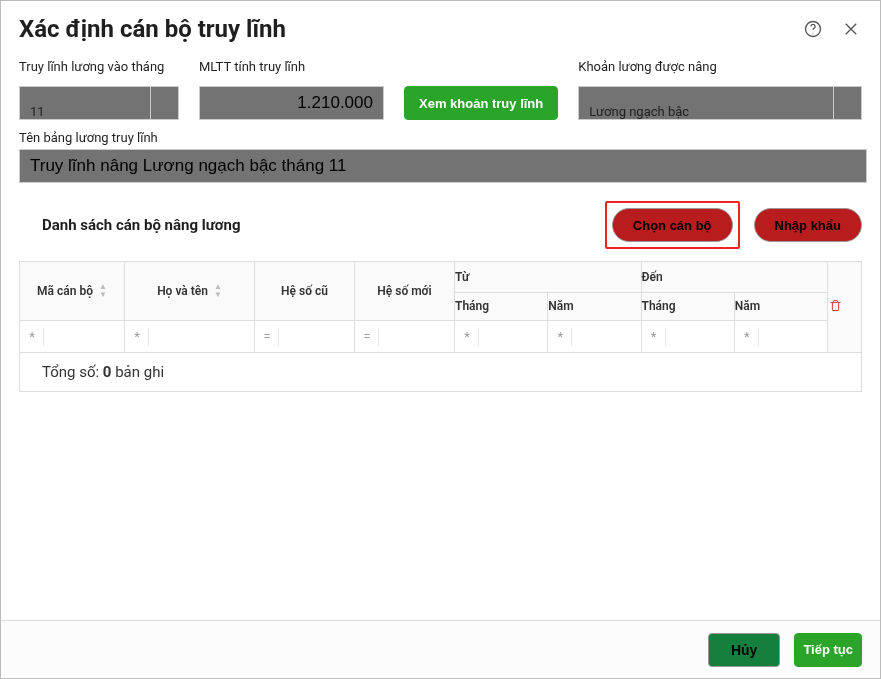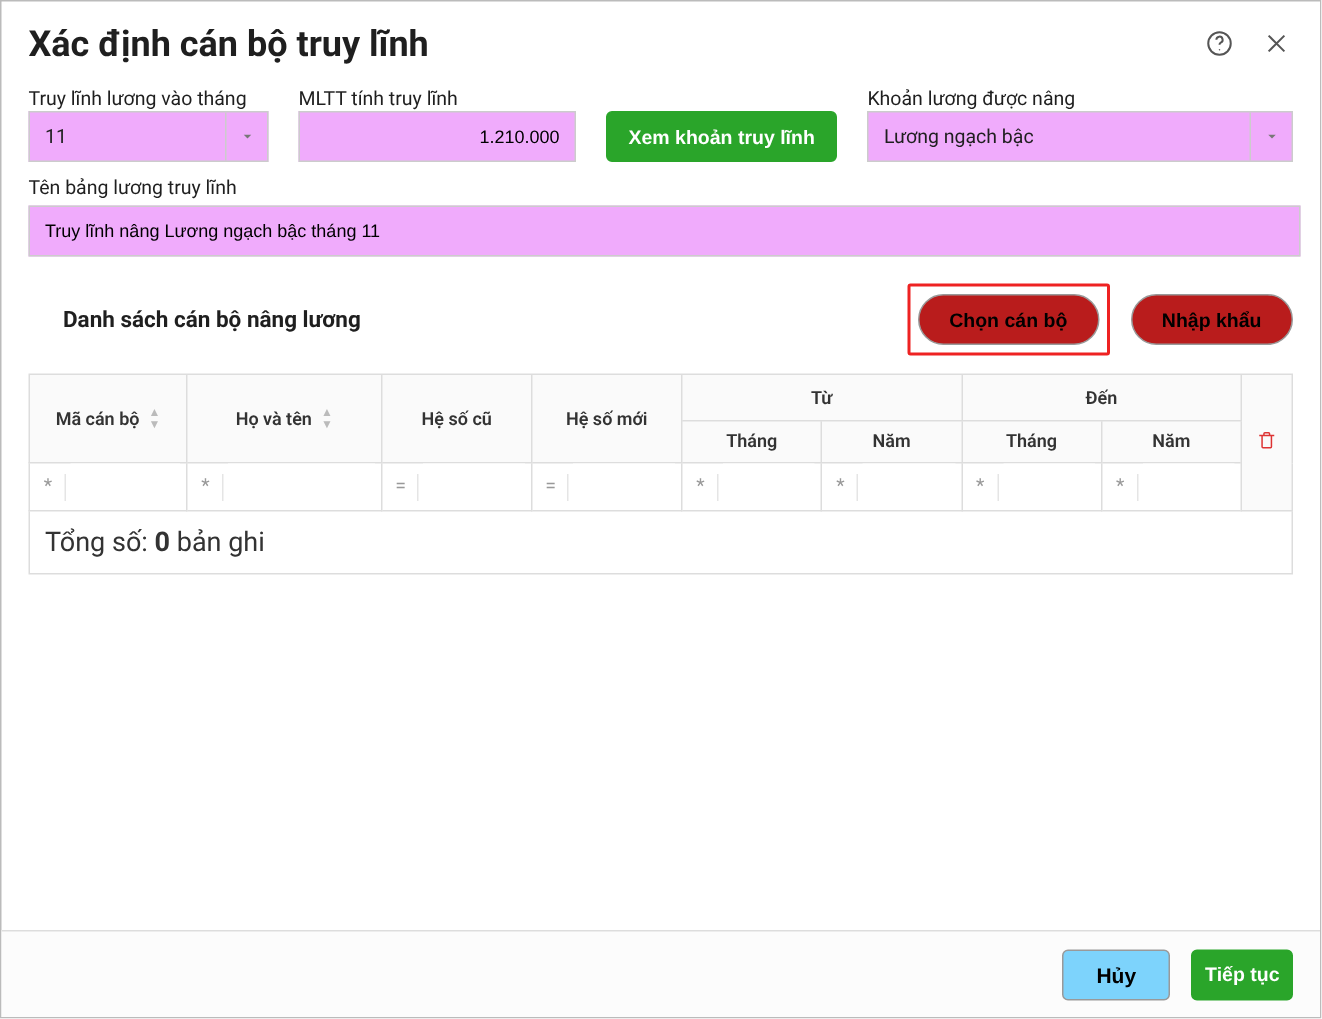--- a/index.html
+++ b/index.html
@@ -43,33 +43,33 @@
   .icon-btn svg { display: block; }
   .form-row {
     display: flex;
     gap: 20px;
     padding: 10px 18px 0 18px;
     align-items: flex-end;
   }
   .form-group {
     display: flex;
     flex-direction: column;
-    gap: 0;
+    gap: 12px;
   }
   .form-label {
     font-size: 13px;
     color: #1f1f1f;
   }
   .select-wrap, .input-wrap {
     height: 34px;
     border: 1px solid #ccc;
     border-radius: 0;
     display: flex;
-    align-items: center;
-    background: #f0abfc;
+    align-items: flex-end;
+    background: #737373;
   }
   .select-wrap .value {
     flex: 1;
     padding: 0 10px;
     font-size: 13px;
   }
   .select-caret {
     width: 28px;
     height: 32px;
     border-left: 1px solid #ccc;
@@ -77,21 +77,21 @@
     align-items: center;
     justify-content: center;
     color: #777;
   }
   .text-input {
     border: none;
     outline: none;
     width: 100%;
     height: 100%;
     padding: 0 10px;
-    font-size: 12px;
+    font-size: 17px;
     text-align: right;
     border-radius: 4px;
     background: transparent;
   }
   .text-input.left { text-align: left; }
   .btn {
     height: 34px;
     border-radius: 17px;
     padding: 0 20px;
     border: 1px solid #999;
@@ -147,21 +147,21 @@
     width: 100%;
     border-collapse: collapse;
     table-layout: fixed;
   }
   th, td {
     border-left: 1px solid #ddd;
     border-right: 1px solid #ddd;
     border-bottom: 1px solid #ddd;
     font-size: 12px;
     color: #333;
-    text-align: center;
+    text-align: left;
     vertical-align: middle;
     background: #fafafa;
   }
   th { font-weight: 600; }
   .th-top { height: 30px; }
   .th-sub { height: 28px; }
   .sort-hdr {
     display: flex;
     align-items: center;
     justify-content: center;
@@ -208,22 +208,22 @@
     min-width: 0;
     height: 100%;
     font-size: 12px;
     padding: 0 2px;
   }
   .del-col {
     width: 34px;
   }
   .del-ic { color: #d33; }
   .total-row {
-    padding: 10px 10px;
-    font-size: 18px;
+    padding: 10px 22px;
+    font-size: 15px;
     color: #333;
     border-left:1px solid #ddd;
     border-right:1px solid #ddd;
   }
   .total-row b { font-weight: 700; }
   .spacer { flex: 1; }
   .footer {
     height: 58px;
     border-top: 1px solid #ddd;
     display: flex;
@@ -231,21 +231,21 @@
     justify-content: flex-end;
     gap: 14px;
     padding: 0 18px;
     background: #fcfcfc;
   }
   .btn-rect {
     height: 34px;
     border-radius: 4px;
     padding: 0 22px;
     border: 1px solid #999;
-    background: #7dd3fc;
+    background: #15803d;
     font-size: 14px;
     font-weight: 600;
     cursor: pointer;
   }
 </style>
 </head>
 <body>
 
 <div class="modal">
 

